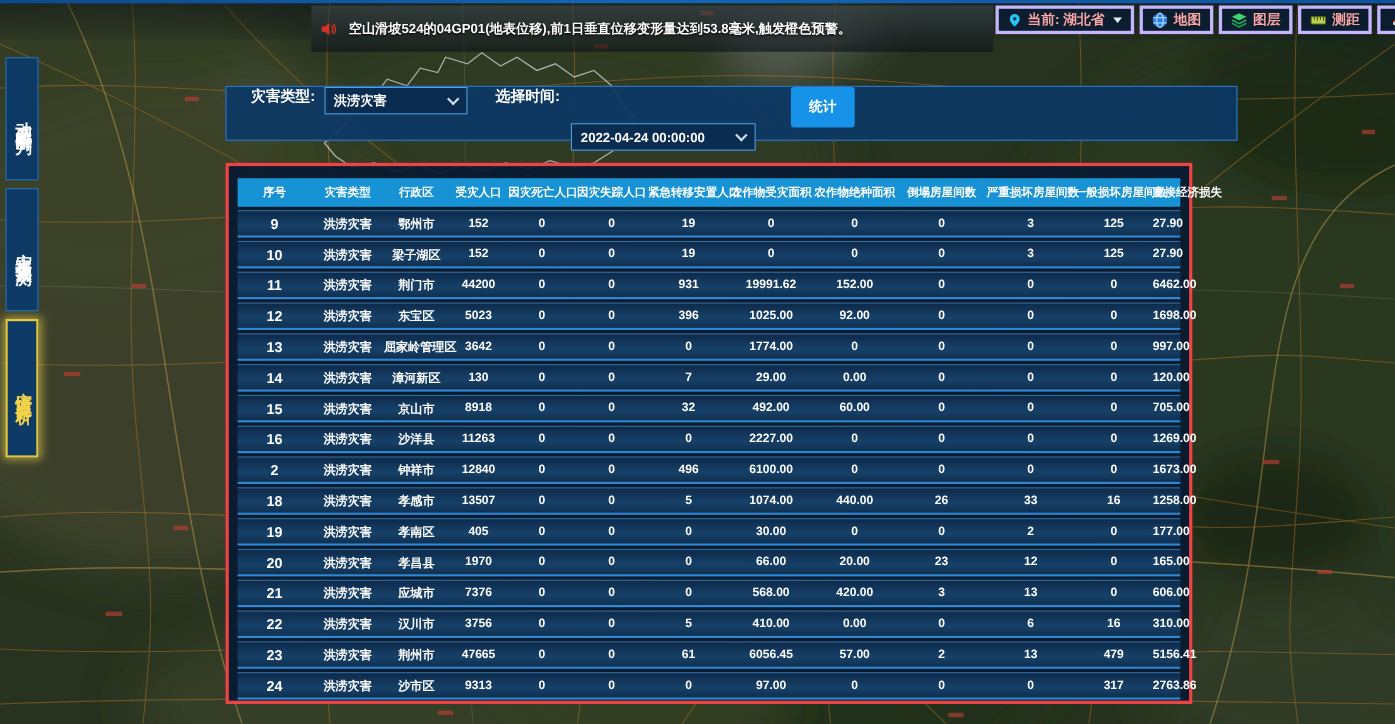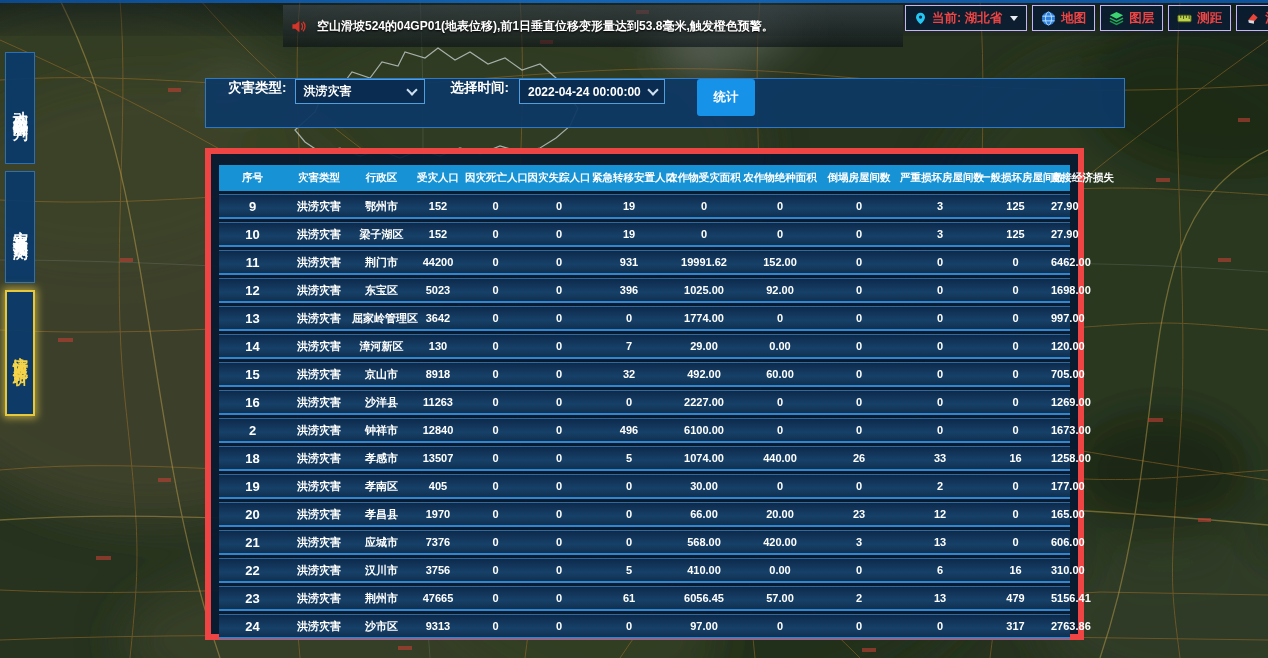--- a/index.html
+++ b/index.html
@@ -15,21 +15,21 @@
   .topline{position:absolute;left:0;top:0;width:1268px;height:3px;
     background:linear-gradient(90deg,#0a4fa0,#1470cf 45%,#0d5cb4);opacity:.85;z-index:5;}
   
   .alert-bar{position:absolute;left:283px;top:5px;width:620px;height:42px;z-index:6;
     display:flex;align-items:center;gap:11px;padding:0 8px;box-sizing:border-box;
     background:linear-gradient(180deg,rgba(82,92,102,.42),rgba(10,16,24,.62));}
   .alert-text{color:#fff;font-size:12px;font-weight:bold;white-space:nowrap;text-shadow:0 1px 2px #000;}
   
   .top-controls{position:absolute;left:905px;top:5px;height:26px;display:flex;gap:5px;z-index:6;}
   .region-select,.tool-btn{display:flex;align-items:center;gap:5px;padding:0 8px;box-sizing:border-box;
-    border:1px solid #c4b5fd;background:rgba(8,28,52,.78);color:#ef4444;
+    border:3px solid #c4b5fd;background:rgba(8,28,52,.78);color:#fca5a5;
     font-size:12.5px;font-weight:bold;cursor:pointer;height:26px;white-space:nowrap;}
   .caret-down{width:0;height:0;border-left:4px solid transparent;border-right:4px solid transparent;
     border-top:5px solid #e8eef5;margin-left:3px;}
   .tool-icon{display:flex;align-items:center;}
   
   .sidebar{position:absolute;left:5px;top:52px;display:flex;flex-direction:column;gap:7px;z-index:6;}
   .side-item{width:30px;height:112px;box-sizing:border-box;cursor:pointer;
     background:rgba(10,58,106,.93);border:1px solid #2e6fb0;color:#fff;
     font-size:15px;font-weight:600;writing-mode:vertical-rl;text-orientation:upright;
     letter-spacing:3px;display:flex;align-items:center;justify-content:center;}
@@ -39,28 +39,28 @@
   .filter-panel{position:absolute;left:205px;top:78px;width:920px;height:50px;box-sizing:border-box;
     background:rgba(14,56,100,.94);border:1px solid #2f79c4;z-index:4;
     display:flex;align-items:flex-start;padding-left:22px;}
   .f-label{color:#fff;font-size:13.5px;font-weight:bold;white-space:nowrap;}
   .f-select{display:flex;align-items:center;justify-content:space-between;box-sizing:border-box;
     border:1px solid #4f9fe0;background:#0a2c50;color:#fff;font-size:12px;font-weight:bold;
     height:25px;padding:0 8px;cursor:pointer;white-space:nowrap;}
   .chev{width:6px;height:6px;border-right:2px solid #cfe0f0;border-bottom:2px solid #cfe0f0;
     transform:rotate(45deg);margin-top:-3px;flex:none;margin-left:8px;}
   #type-select{width:130px;margin-left:8px;}
-  #time-select{width:146px;margin-left:10px;}
+  #time-select{width:168px;margin-left:10px;margin-top:33px;}
   .lbl2{margin-left:26px;}
   .stat-btn{margin-left:32px;width:58px;height:37px;background:#1693e8;color:#fff;
     font-size:12.5px;font-weight:bold;border:none;border-radius:3px;
     display:flex;align-items:center;justify-content:center;cursor:pointer;}
   
   .table-panel{position:absolute;left:205px;top:148px;width:879px;height:492px;box-sizing:border-box;
-    background:rgba(7,26,50,.93);border:6px solid #ef4444;z-index:4;
+    background:rgba(7,26,50,.93);border:3px solid #ef4444;z-index:4;
     padding:11px 8px 4px;
     --cols:67px 66px 59px 54px 61px 66px 74px 76px 76px 82px 80px 71px 1fr;}
   .thead{display:grid;grid-template-columns:var(--cols);height:26px;align-items:center;
     background:#1793d5;margin-bottom:3px;}
   .th{color:#fff;font-size:10.5px;font-weight:bold;text-align:center;white-space:nowrap;overflow:visible;}
   .tr{display:grid;grid-template-columns:var(--cols);height:22px;align-items:center;
     background:linear-gradient(180deg,#0d2a4b 0%,#174169 60%,#10304f 100%);
     border-top:1px solid rgba(95,175,245,.45);border-bottom:2px solid #2f86d2;margin-bottom:3px;}
   .td{color:#fff;font-size:11px;font-weight:600;text-align:center;white-space:nowrap;}
   .td.c0{font-size:13px;font-weight:bold;}

